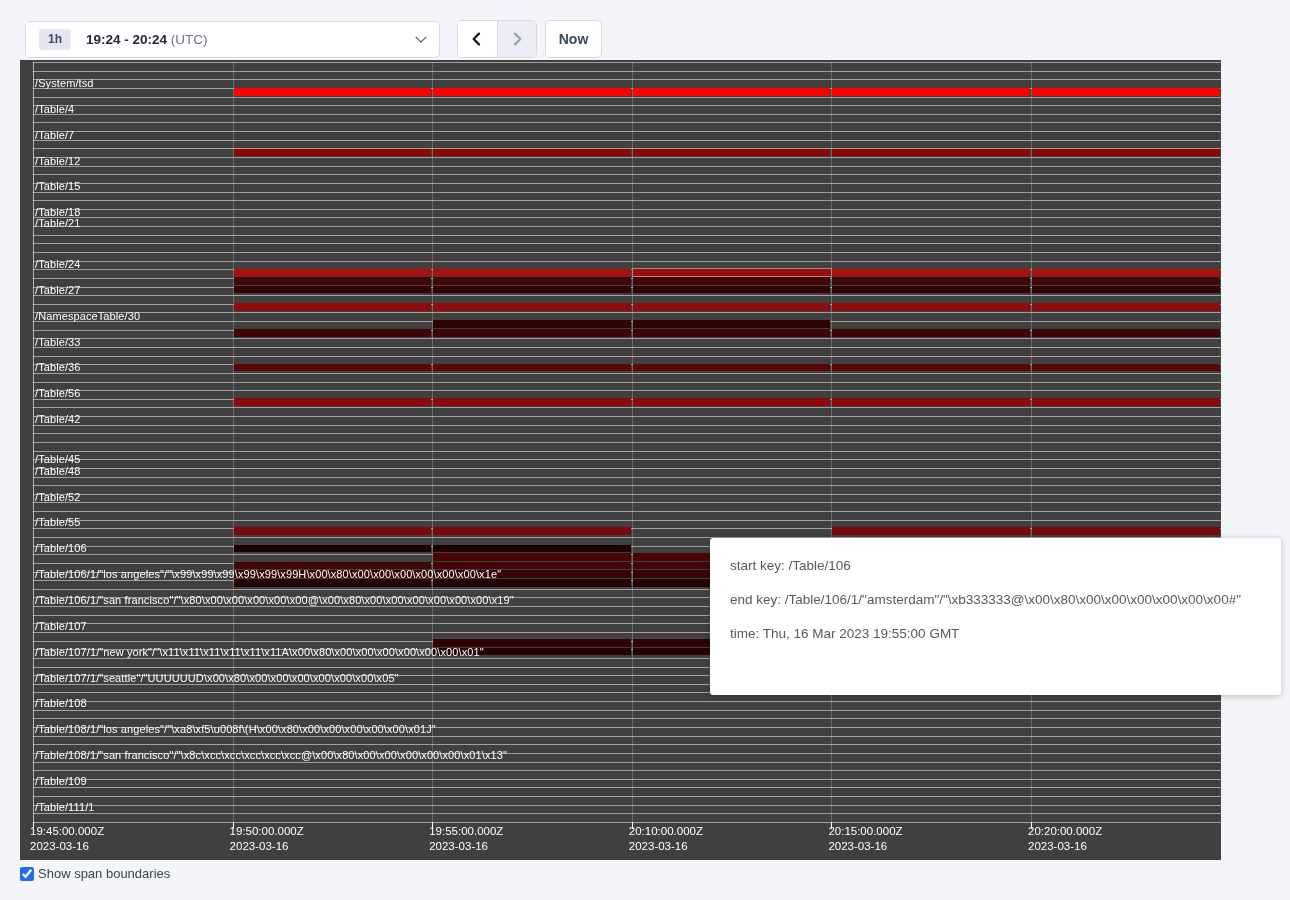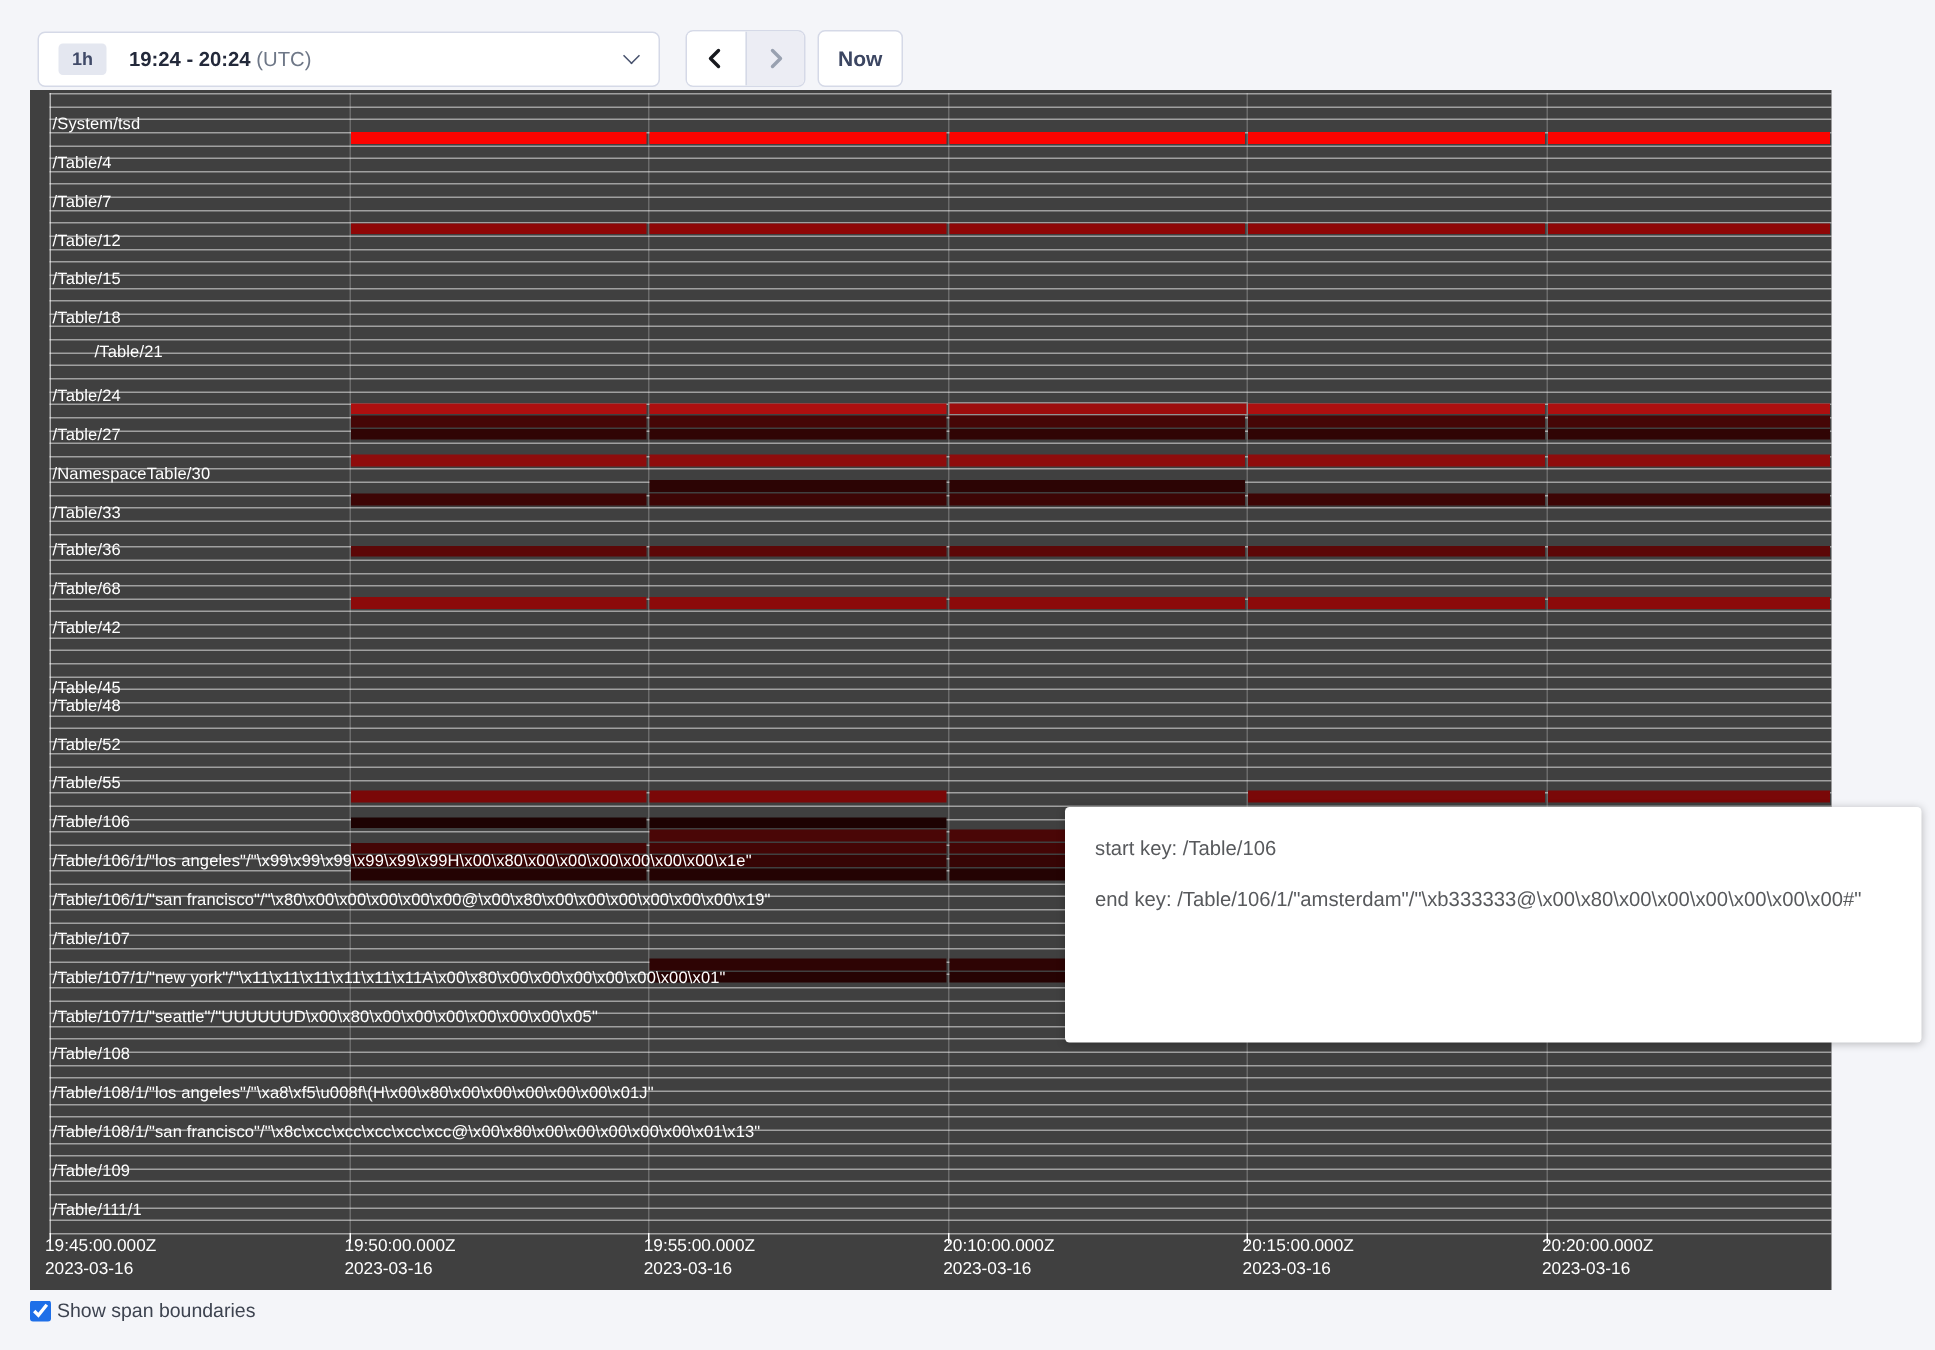--- a/index.html
+++ b/index.html
@@ -266,27 +266,27 @@
     <div class="band" style="left: 413.2px; top: 579.3px; width: 197.6px; background: rgb(46, 4, 4);"></div>
     <div class="band" style="left: 612.8px; top: 579.3px; width: 197.6px; background: rgb(46, 4, 4);"></div>
     <div class="band" style="left: 413.2px; top: 587.9px; width: 197.6px; background: rgb(38, 3, 3);"></div>
     <div class="band" style="left: 612.8px; top: 587.9px; width: 197.6px; background: rgb(38, 3, 3);"></div>
     <div class="rowlabel" style="left: 15px; top: 17px;">/System/tsd</div>
     <div class="rowlabel" style="left: 15px; top: 42.85px;">/Table/4</div>
     <div class="rowlabel" style="left: 15px; top: 68.7px;">/Table/7</div>
     <div class="rowlabel" style="left: 15px; top: 94.55px;">/Table/12</div>
     <div class="rowlabel" style="left: 15px; top: 120.4px;">/Table/15</div>
     <div class="rowlabel" style="left: 15px; top: 146.25px;">/Table/18</div>
-    <div class="rowlabel" style="left: 15px; top: 169px; padding-left: 28px;">/Table/21</div>
+    <div class="rowlabel" style="left: 15px; top: 157px;">/Table/21</div>
     <div class="rowlabel" style="left: 15px; top: 197.95px;">/Table/24</div>
     <div class="rowlabel" style="left: 15px; top: 223.8px;">/Table/27</div>
     <div class="rowlabel" style="left: 15px; top: 249.65px;">/NamespaceTable/30</div>
     <div class="rowlabel" style="left: 15px; top: 275.5px;">/Table/33</div>
     <div class="rowlabel" style="left: 15px; top: 301.35px;">/Table/36</div>
-    <div class="rowlabel" style="left: 15px; top: 327.2px;">/Table/68</div>
+    <div class="rowlabel" style="left: 15px; top: 327.2px;">/Table/56</div>
     <div class="rowlabel" style="left: 15px; top: 353.05px;">/Table/42</div>
     <div class="rowlabel" style="left: 15px; top: 393px;">/Table/45</div>
     <div class="rowlabel" style="left: 15px; top: 404.75px;">/Table/48</div>
     <div class="rowlabel" style="left: 15px; top: 430.6px;">/Table/52</div>
     <div class="rowlabel" style="left: 15px; top: 456.45px;">/Table/55</div>
     <div class="rowlabel" style="left: 15px; top: 482.3px;">/Table/106</div>
     <div class="rowlabel" style="left: 15px; top: 508.15px;">/Table/106/1/"los angeles"/"\x99\x99\x99\x99\x99\x99H\x00\x80\x00\x00\x00\x00\x00\x00\x1e"</div>
     <div class="rowlabel" style="left: 15px; top: 534px;">/Table/106/1/"san francisco"/"\x80\x00\x00\x00\x00\x00@\x00\x80\x00\x00\x00\x00\x00\x00\x19"</div>
     <div class="rowlabel" style="left: 15px; top: 559.85px;">/Table/107</div>
     <div class="rowlabel" style="left: 15px; top: 585.7px;">/Table/107/1/"new york"/"\x11\x11\x11\x11\x11\x11A\x00\x80\x00\x00\x00\x00\x00\x00\x01"</div>
@@ -312,18 +312,19 @@
     <div class="axis-time" style="left: 808.4px; top: 765px;">20:15:00.000Z</div>
     <div class="axis-date" style="left: 808.4px; top: 780px;">2023-03-16</div>
     <div class="tick" style="left: 1011px; top: 762px;"></div>
     <div class="axis-time" style="left: 1008px; top: 765px;">20:20:00.000Z</div>
     <div class="axis-date" style="left: 1008px; top: 780px;">2023-03-16</div>
   </div>
 
 <div class="kv-tooltip">
   <div class="tline">start key: /Table/106</div>
   <div class="tline">end key: /Table/106/1/"amsterdam"/"\xb333333@\x00\x80\x00\x00\x00\x00\x00\x00#"</div>
+  <div class="tline">time: Thu, 16 Mar 2023 19:55:00 GMT</div>
 </div>
 
 <label class="footer">
   <input type="checkbox" checked="" style="">
   <span>Show span boundaries</span>
 </label>
 
 </body></html>

